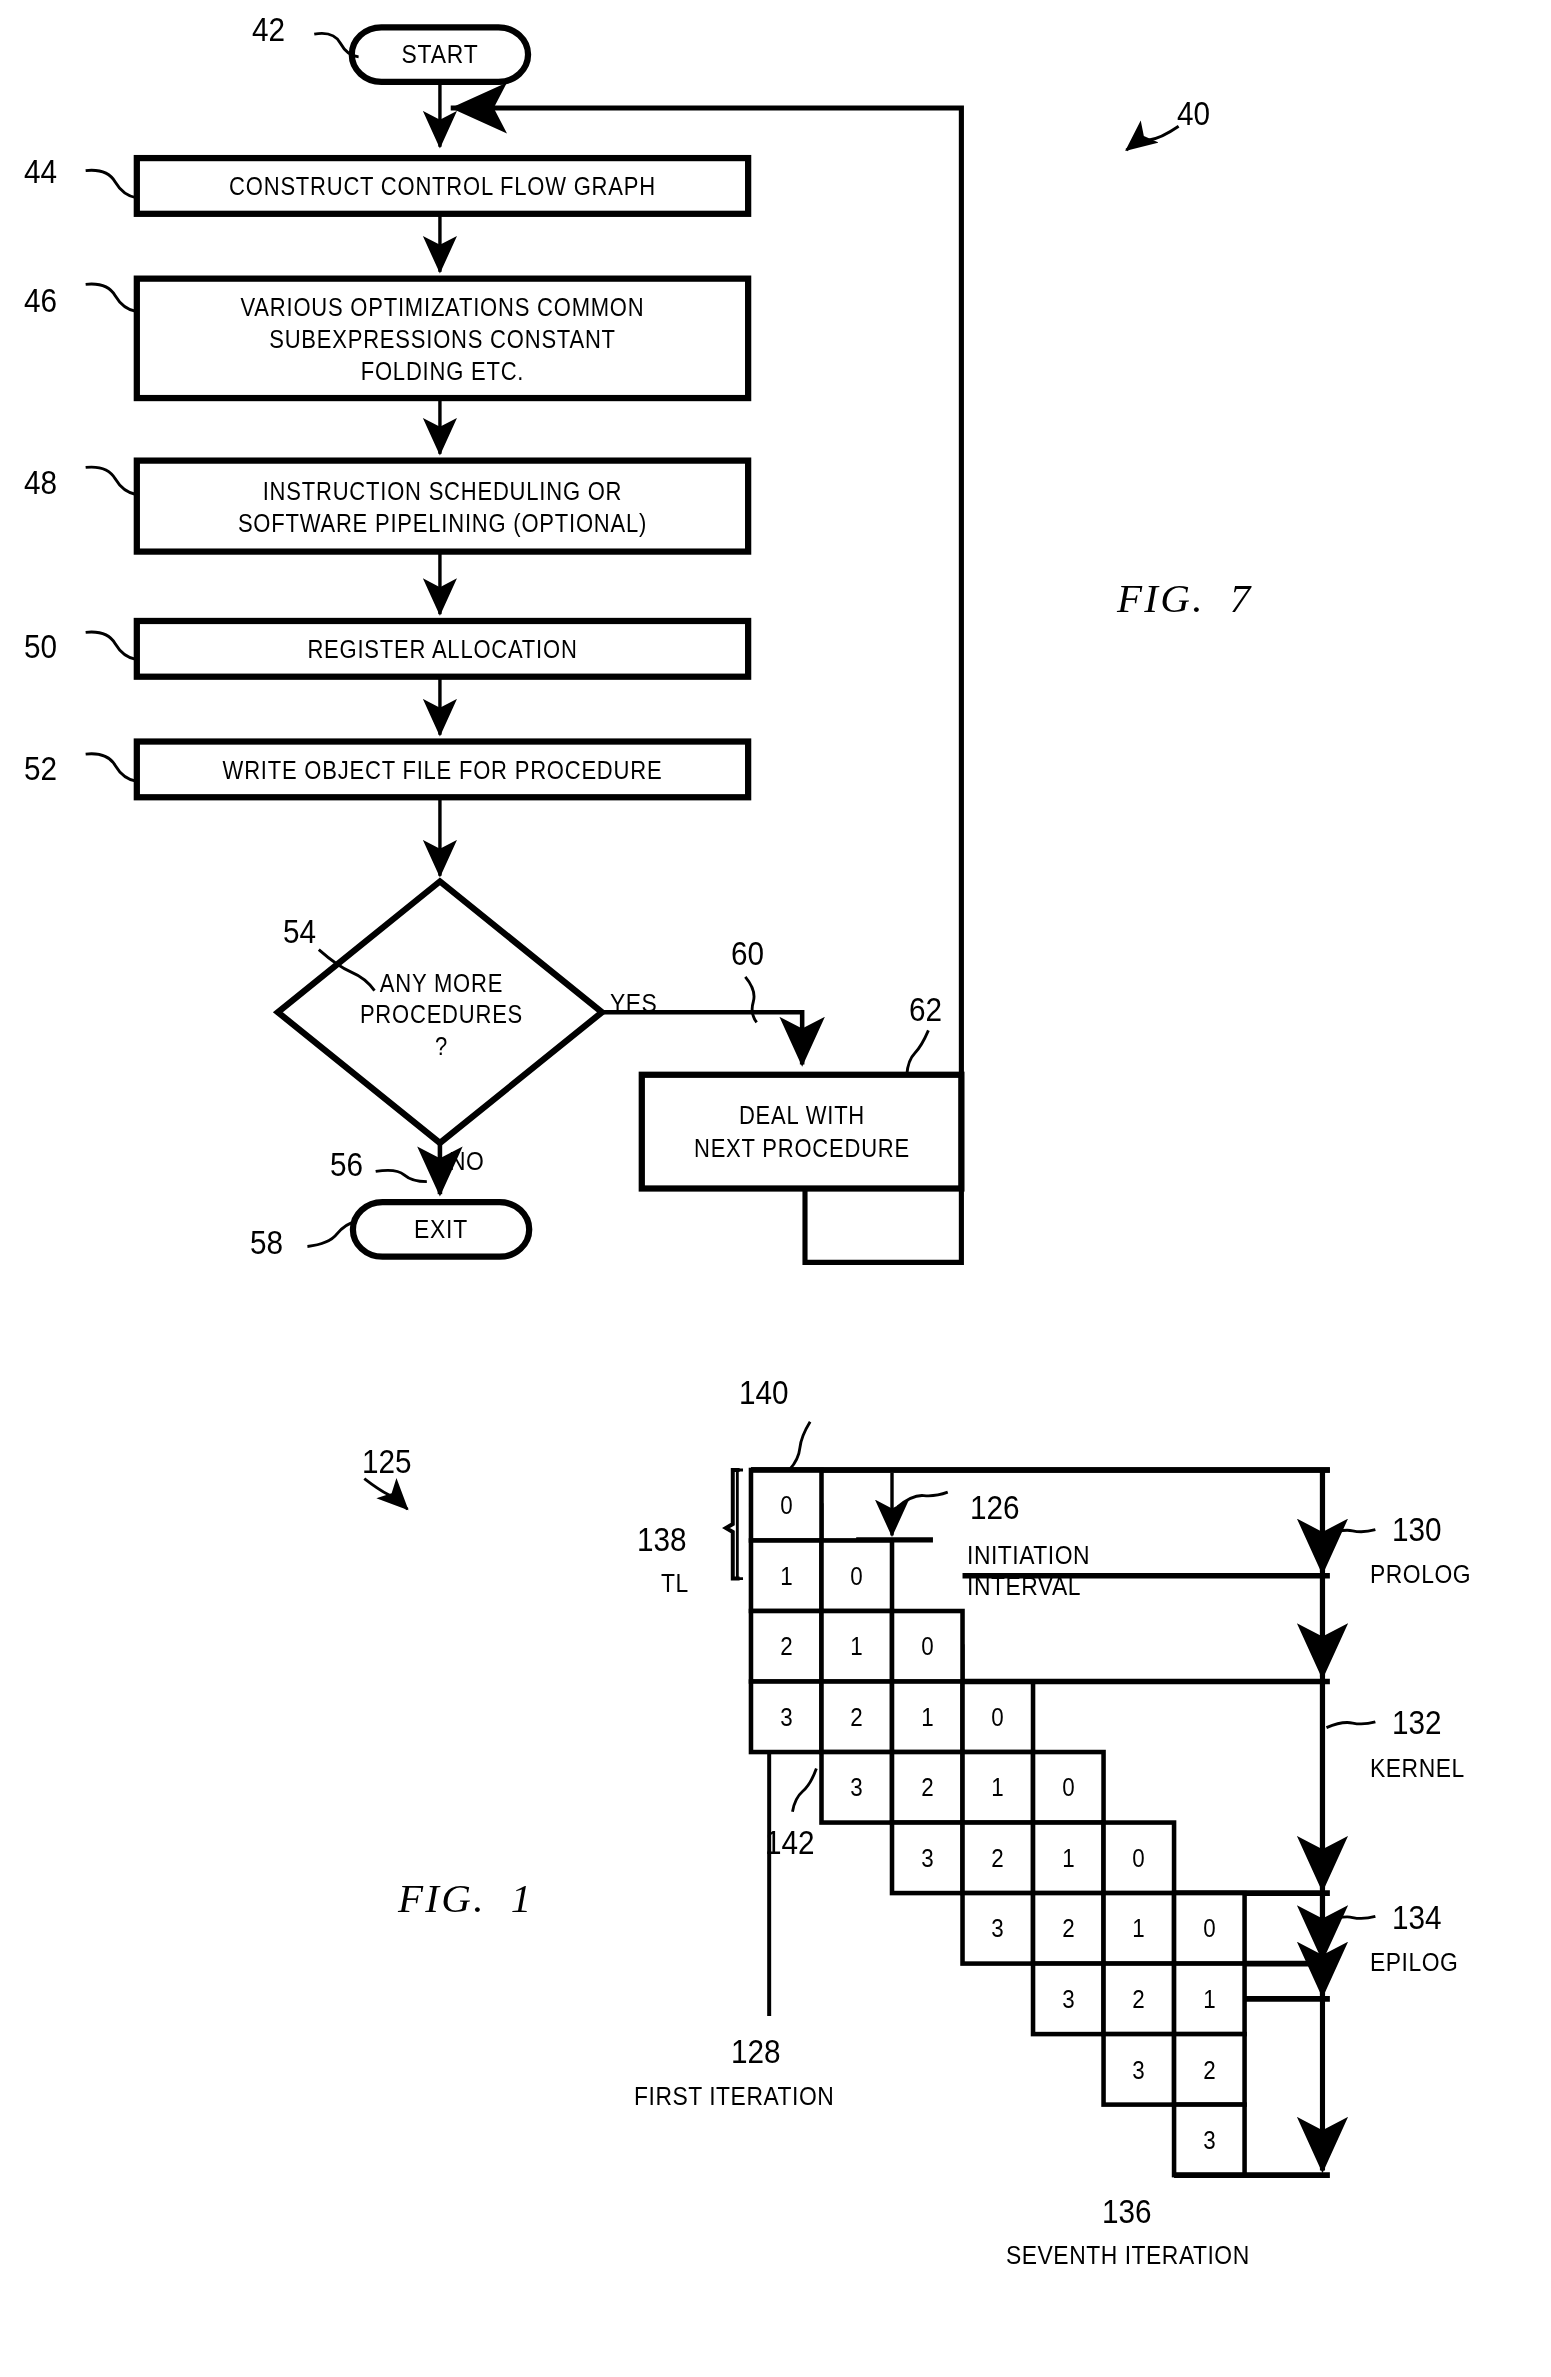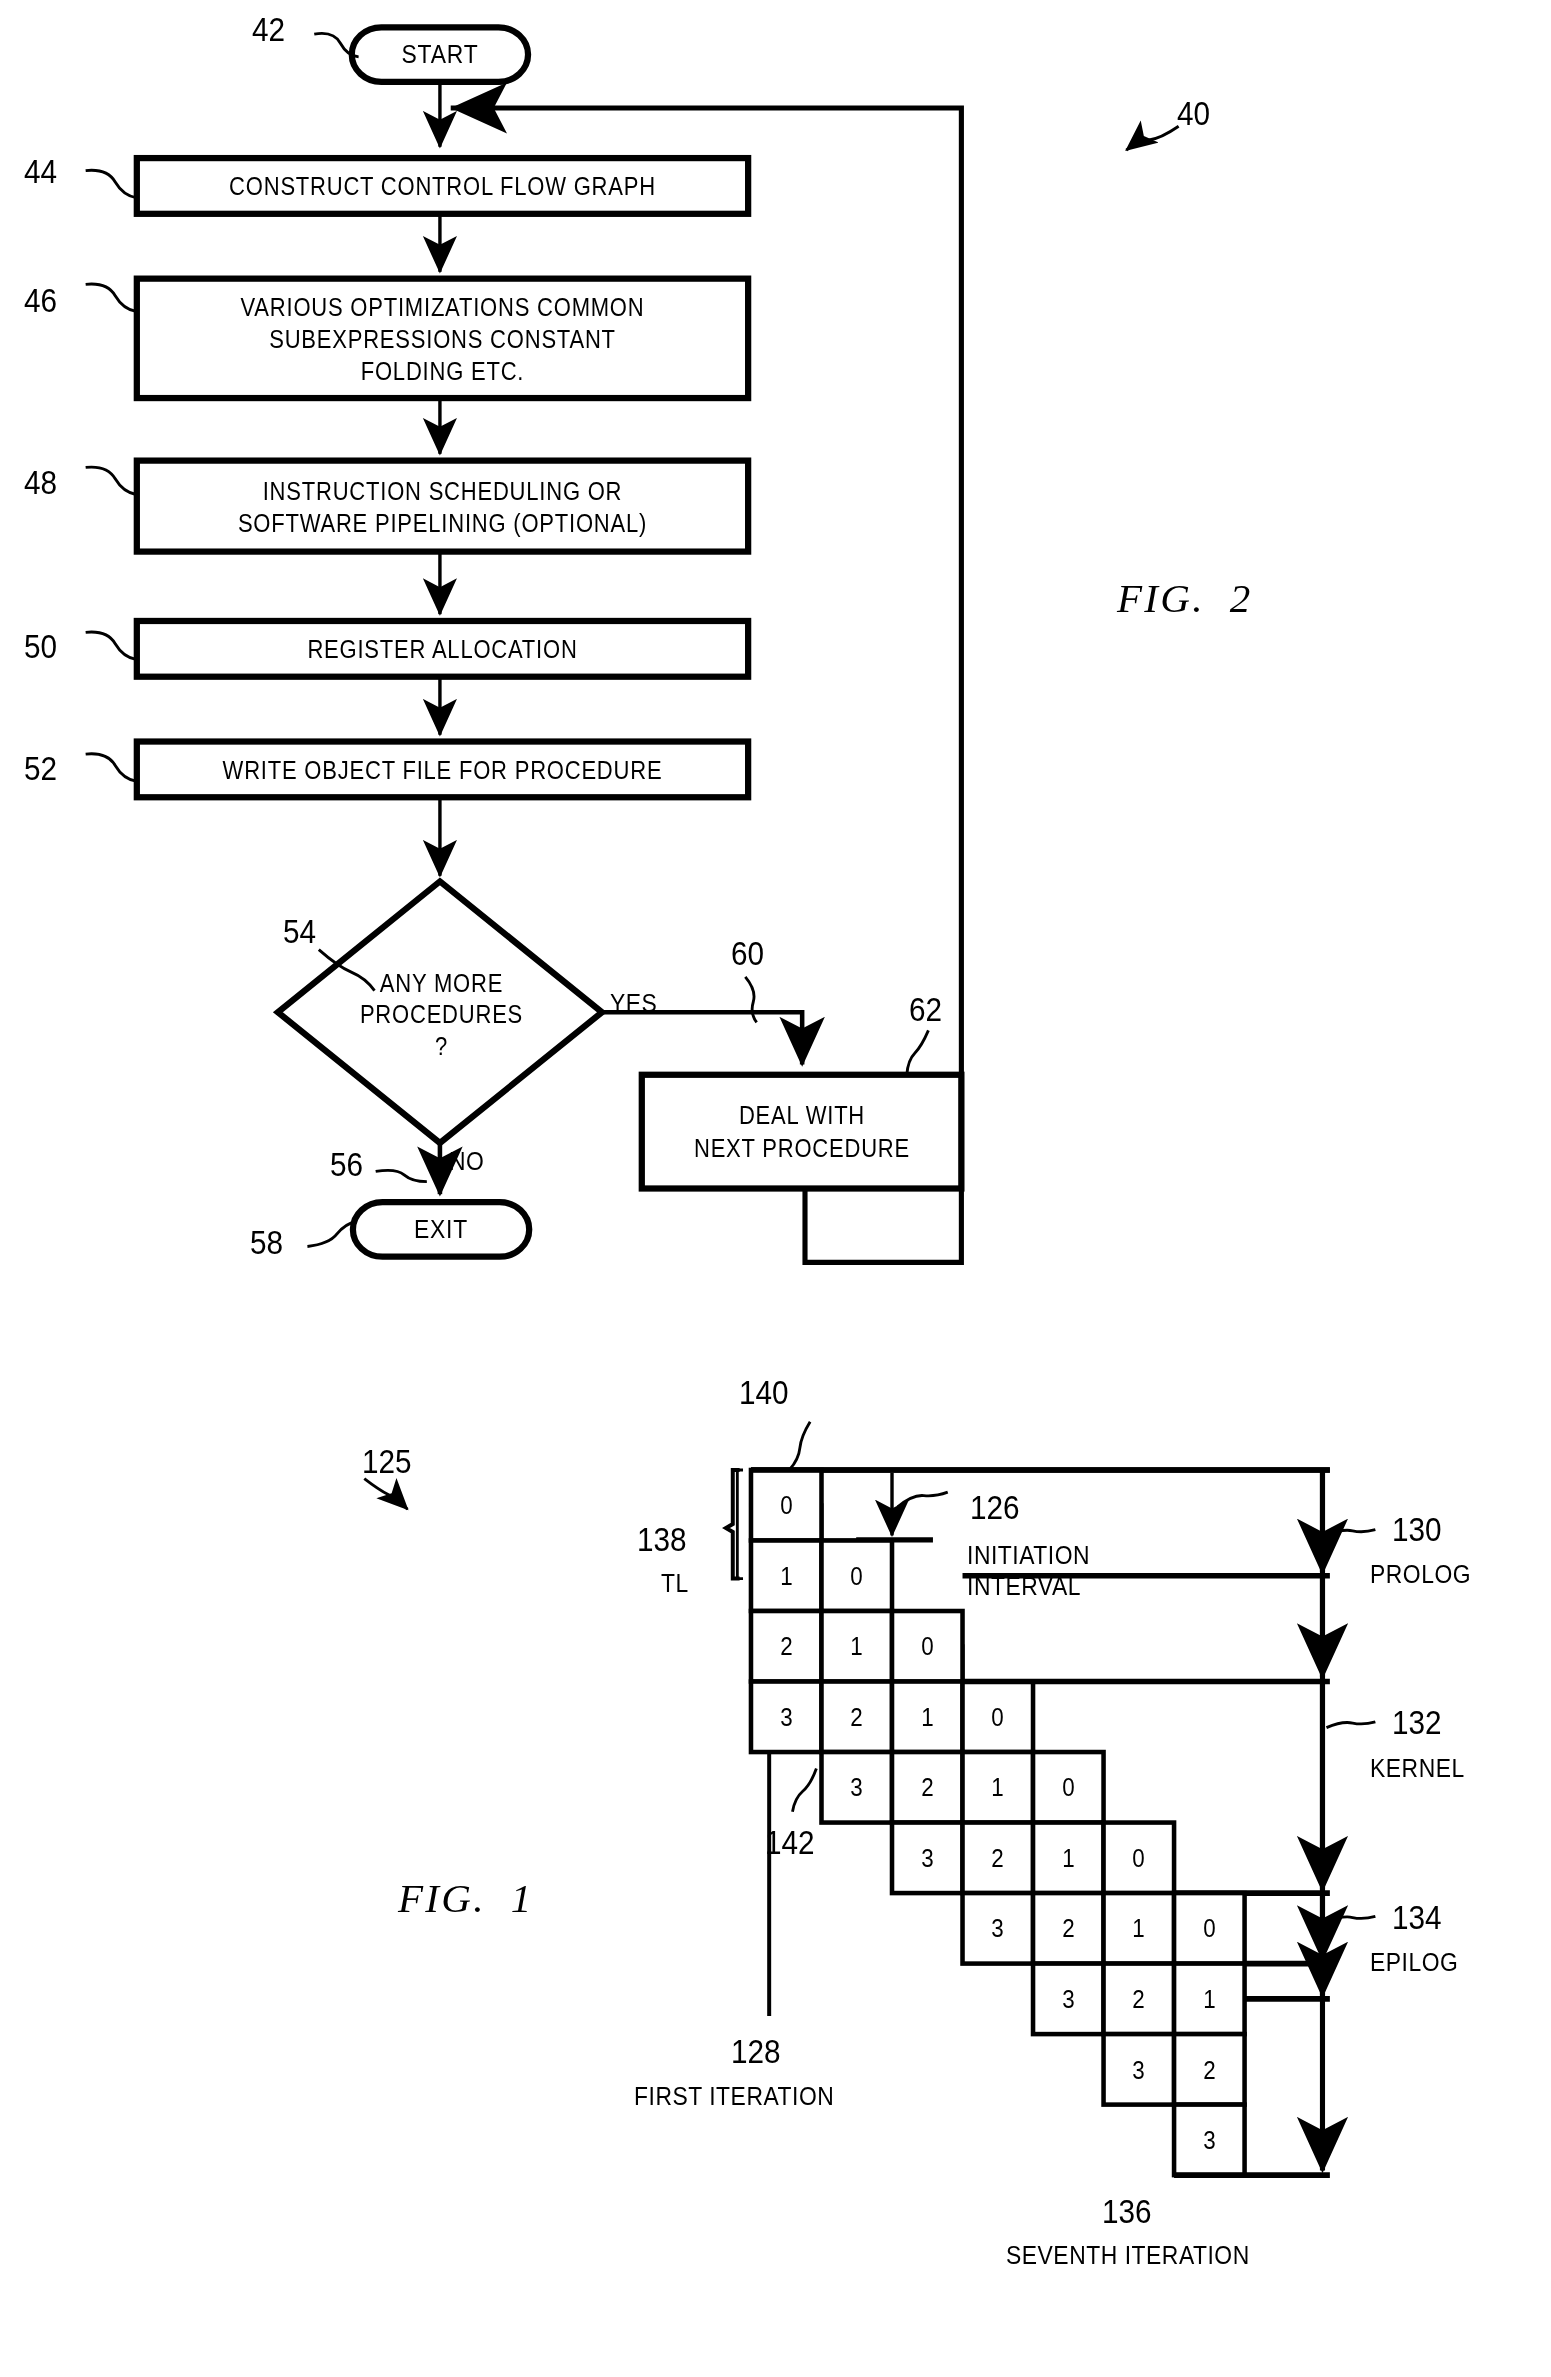--- a/index.html
+++ b/index.html
@@ -241,21 +241,21 @@
 <div class="txt boxlabel ctr" style="left:642px;top:1075px;width:320px;height:114px;line-height:1.32;">DEAL WITH
 NEXT PROCEDURE</div>
 
 <div class="txt refnum" style="left:330px;top:1148px;">56</div>
 <div class="txt branchlabel" style="left:449px;top:1148px;">NO</div>
 
 <div class="txt refnum" style="left:250px;top:1226px;">58</div>
 <div class="txt boxlabel ctr" style="left:353px;top:1202px;width:176px;height:55px;font-size:26px;">EXIT</div>
 
 <div class="txt refnum" style="left:1177px;top:97px;">40</div>
-<div class="txt figlabel" style="left:1117px;top:577px;">FIG.  2</div>
+<div class="txt figlabel" style="left:1117px;top:577px;">FIG.  7</div>
 
 <div class="txt refnum" style="left:362px;top:1445px;">125</div>
 <div class="txt figlabel" style="left:398px;top:1877px;">FIG.  1</div>
 
 <div class="txt refnum" style="left:739px;top:1376px;">140</div>
 
 <div class="txt refnum" style="left:970px;top:1491px;">126</div>
 <div class="txt sidelabel" style="left:967px;top:1540px;line-height:1.18;">INITIATION
 INTERVAL</div>
 

